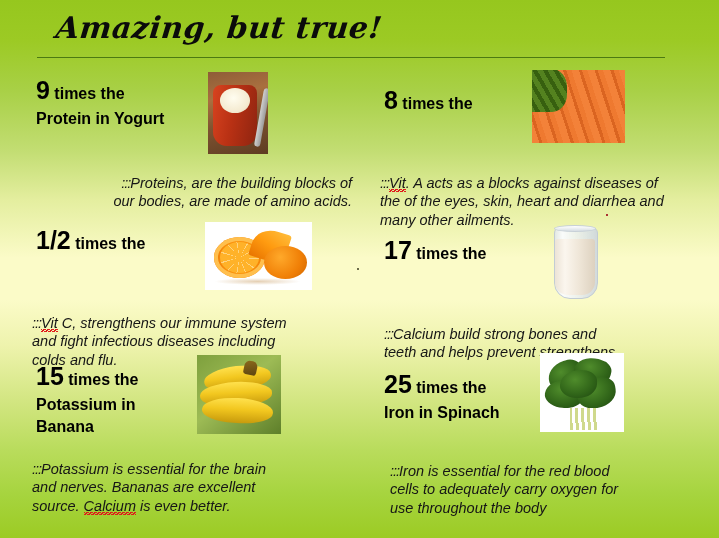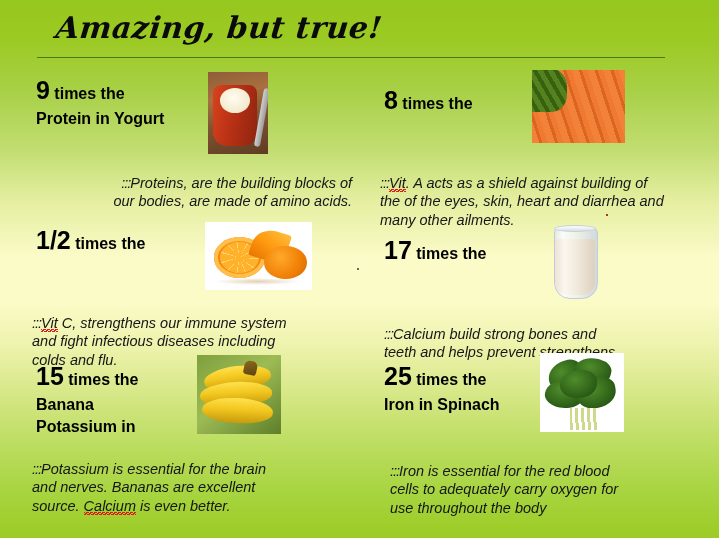--- a/index.html
+++ b/index.html
@@ -322,22 +322,22 @@
       <div class="desc" style="left:24px; top:81px; width:330px;">
         <span class="dots">:::</span><span class="sp-err">Vit</span><span> C, strengthens our immune system
 and fight infectious diseases including
 colds and flu.</span>
       </div>
     </div>
 
     <div class="fact" style="top:288px;">
       <div class="headline" style="left:28px; top:10px;">
         <span class="num">15</span><span class="rest"> times the</span>
+        <span class="line2">Potassium in</span>
         <span class="line2">Banana</span>
-        <span class="line2">Potassium in</span>
       </div>
 
       <div class="photo ph-banana" style="left:189px; top:5px; width:84px; height:79px;">
         <div class="b b1"></div>
         <div class="b b2"></div>
         <div class="b b3"></div>
         <div class="stem"></div>
       </div>
 
       <div class="desc" style="left:24px; top:91px; width:330px;">
@@ -355,21 +355,21 @@
       <div class="headline" style="left:22px; top:22px;">
         <span class="num">8</span><span class="rest"> times the</span>
       </div>
 
       <div class="photo ph-carrots" style="left:170px; top:8px; width:93px; height:73px;">
         <div class="rods"></div>
         <div class="tops2"></div>
       </div>
 
       <div class="desc" style="left:18px; top:93px; width:340px;">
-        <span class="dots">:::</span><span class="sp-err">Vit</span><span>. A acts as a shield against building of
+        <span class="dots">:::</span><span class="sp-err">Vit</span><span>. A acts as a blocks against diseases of
 the of the eyes, skin, heart and diarrhea and
 many other ailments.</span>
       </div>
     </div>
 
     <div class="fact" style="top:162px;">
       <div class="headline" style="left:22px; top:10px;">
         <span class="num">17</span><span class="rest"> times the</span>
       </div>
 
@@ -379,21 +379,21 @@
         <div class="rim"></div>
       </div>
 
       <div class="desc" style="left:22px; top:82px; width:330px;">
         <span class="dots">:::</span><span>Calcium build strong bones and
 teeth and helps prevent strengthens.</span>
       </div>
     </div>
 
     <div class="fact" style="top:288px;">
-      <div class="headline" style="left:22px; top:10px;">
+      <div class="headline" style="left:22px; top:18px;">
         <span class="num">25</span><span class="rest"> times the</span>
         <span class="line2">Iron in Spinach</span>
       </div>
 
       <div class="photo ph-spinach" style="left:178px; top:3px; width:84px; height:79px;">
         <div class="leaf l1"></div>
         <div class="leaf l2"></div>
         <div class="leaf l3"></div>
         <div class="leaf l4"></div>
         <div class="leaf l5"></div>

